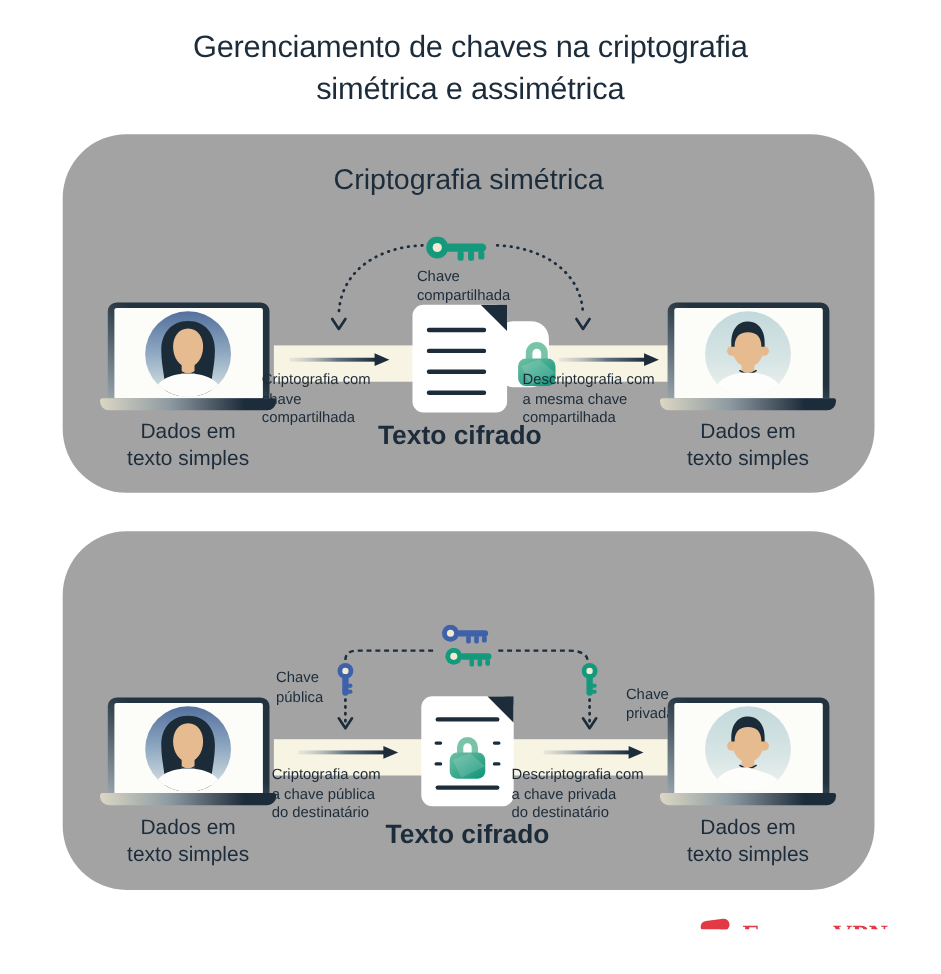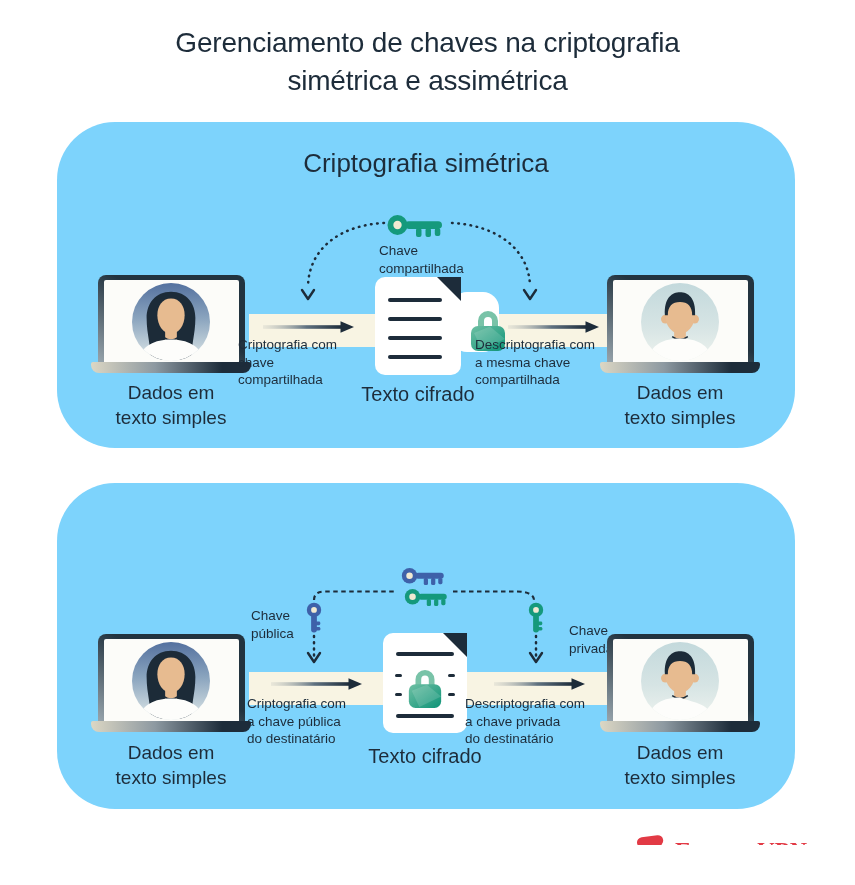--- a/index.html
+++ b/index.html
@@ -7,21 +7,21 @@
     position:relative; width:855px; height:845px; background:#ffffff;
     font-family:"Liberation Sans", sans-serif; color:#1d2c3a; overflow:hidden;
   }
   .prelines { white-space:pre-line; }
   .page-title {
     position:absolute; top:24px; left:0; right:0; text-align:center;
     font-size:28px; line-height:38px; font-weight:500; letter-spacing:-0.2px;
   }
   .panel {
     position:absolute; left:57px; width:738px; height:326px;
-    background:#7dd3fc; border-radius:58px;
+    background:#a3a3a3; border-radius:58px;
   }
   #panel-symmetric { top:122px; }
   #panel-asymmetric { top:483px; }
   .panel-header {
     position:absolute; top:26px; left:0; right:0; text-align:center;
     font-size:26px; font-weight:500;
   }
   .band { position:absolute; background:#f8f4e3; height:33px; left:192px; width:358px; }
   .overlay { position:absolute; left:0; top:0; width:738px; height:326px; pointer-events:none; }
 
@@ -50,21 +50,21 @@
   .small-label { position:absolute; font-size:13.5px; line-height:17.5px; }
   .centered { text-align:left; }
 
   .doc { position:absolute; background:#ffffff; border-radius:10px; }
   .doc-fold { position:absolute; top:0; right:0; }
   .doc-line { position:absolute; height:3.5px; background:#1d2c3a; border-radius:2px; }
   .doc-dash { position:absolute; height:3px; width:7px; background:#1d2c3a; border-radius:1.5px; }
   .blob { position:absolute; background:#ffffff; border-radius:16px; }
 
   .abs { position:absolute; }
-  .cipher-label { position:absolute; width:160px; text-align:center; font-size:20px; font-weight:400; }
+  .cipher-label { position:absolute; width:160px; text-align:center; font-size:24px; font-weight:700; }
 
   .footer { position:absolute; left:632px; top:830px; display:flex; align-items:center; gap:9px; }
   .brand-text {
     font-family:"Liberation Serif", serif; font-size:24px; font-weight:600;
     color:#e23a45; letter-spacing:0.2px;
   }
 </style>
 </head>
 <body>
 

